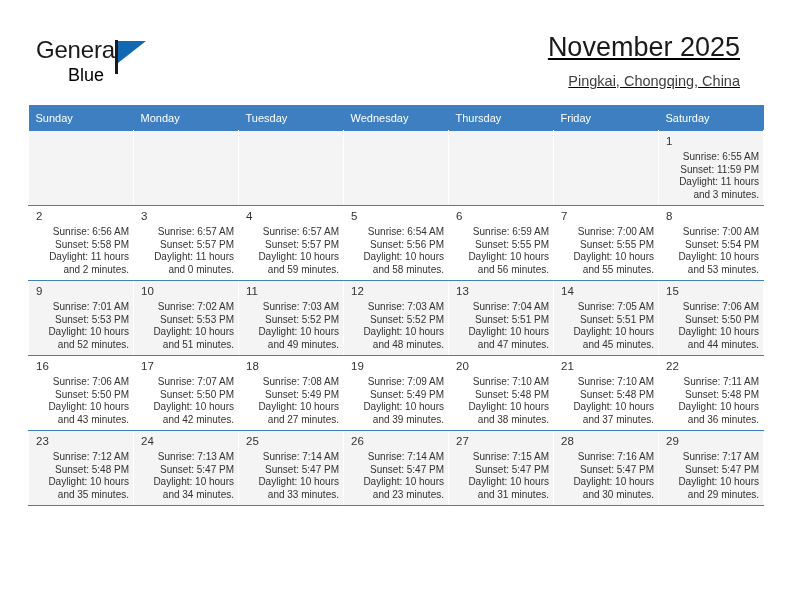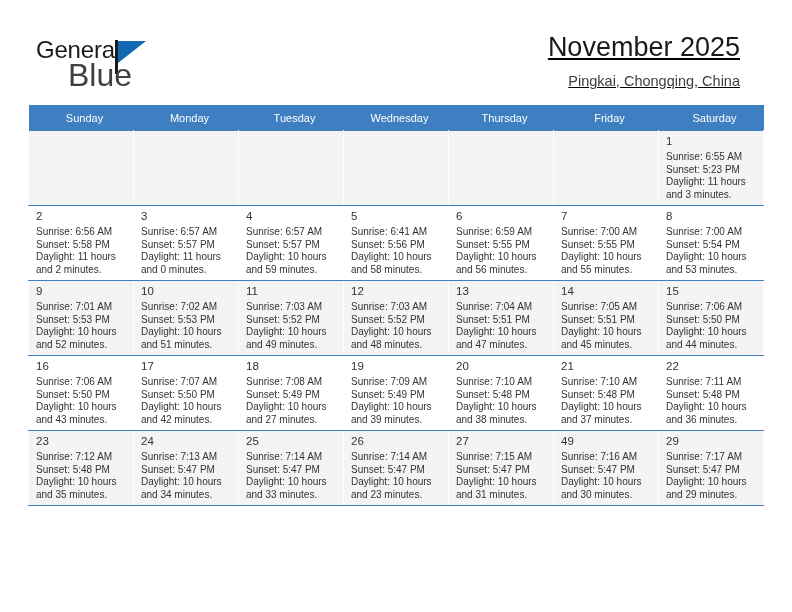--- a/index.html
+++ b/index.html
@@ -60,22 +60,22 @@
     left: 79px;
     top: 4px;
     width: 3px;
     height: 34px;
     background: #1a1a1a;
   }
   .logo-blue {
     position: absolute;
     left: 32px;
     top: 25px;
-    font-size: 32px;
-    color: #404040;
+    font-size: 18px;
+    color: #000000;
     line-height: 28px;
   }
 
   .title-block {
     position: absolute;
     right: 52px;
     top: 30px;
     text-align: right;
     text-decoration: underline;
   }
@@ -100,21 +100,21 @@
     top: 105px;
     width: 736px;
     border-collapse: collapse;
     table-layout: fixed;
   }
   .calendar th {
     background: #3d7fc1;
     color: #ffffff;
     font-size: 11px;
     font-weight: normal;
-    text-align: center;
+    text-align: left;
     padding: 6px 0 6px 7px;
     height: 13px;
     border: none;
   }
   .calendar td {
     vertical-align: top;
     padding: 0;
     height: 74px;
     border-top: 1px solid #3d7fc1;
     border-bottom: 1px solid #3d7fc1;
@@ -136,20 +136,21 @@
     font-size: 11.5px;
     color: #333333;
     padding: 4px 0 3px 7px;
     line-height: 13px;
   }
   .dayinfo {
     font-size: 10px;
     color: #333333;
     line-height: 12.6px;
     padding: 0 4px 0 7px;
+    text-align: right;
   }
   .dayinfo div {
     white-space: nowrap;
   }
 </style>
 </head>
 <body>
 
 <div class="page">
 
@@ -186,21 +187,21 @@
           <td class="empty"></td>
           <td class="empty"></td>
           <td class="empty"></td>
           <td class="empty"></td>
           <td class="empty"></td>
           <td class="empty"></td>
           <td>
             <div class="daynum">1</div>
             <div class="dayinfo">
               <div>Sunrise: 6:55 AM</div>
-              <div>Sunset: 5:23 PM</div>
+              <div>Sunset: 11:59 PM</div>
               <div>Daylight: 11 hours</div>
               <div>and 3 minutes.</div>
             </div>
           </td>
         </tr>
         <tr>
           <td>
             <div class="daynum">2</div>
             <div class="dayinfo">
               <div>Sunrise: 6:56 AM</div>
@@ -223,21 +224,21 @@
             <div class="dayinfo">
               <div>Sunrise: 6:57 AM</div>
               <div>Sunset: 5:57 PM</div>
               <div>Daylight: 10 hours</div>
               <div>and 59 minutes.</div>
             </div>
           </td>
           <td>
             <div class="daynum">5</div>
             <div class="dayinfo">
-              <div>Sunrise: 6:41 AM</div>
+              <div>Sunrise: 6:54 AM</div>
               <div>Sunset: 5:56 PM</div>
               <div>Daylight: 10 hours</div>
               <div>and 58 minutes.</div>
             </div>
           </td>
           <td>
             <div class="daynum">6</div>
             <div class="dayinfo">
               <div>Sunrise: 6:59 AM</div>
               <div>Sunset: 5:55 PM</div>
@@ -434,21 +435,21 @@
           <td>
             <div class="daynum">27</div>
             <div class="dayinfo">
               <div>Sunrise: 7:15 AM</div>
               <div>Sunset: 5:47 PM</div>
               <div>Daylight: 10 hours</div>
               <div>and 31 minutes.</div>
             </div>
           </td>
           <td>
-            <div class="daynum">49</div>
+            <div class="daynum">28</div>
             <div class="dayinfo">
               <div>Sunrise: 7:16 AM</div>
               <div>Sunset: 5:47 PM</div>
               <div>Daylight: 10 hours</div>
               <div>and 30 minutes.</div>
             </div>
           </td>
           <td>
             <div class="daynum">29</div>
             <div class="dayinfo">

